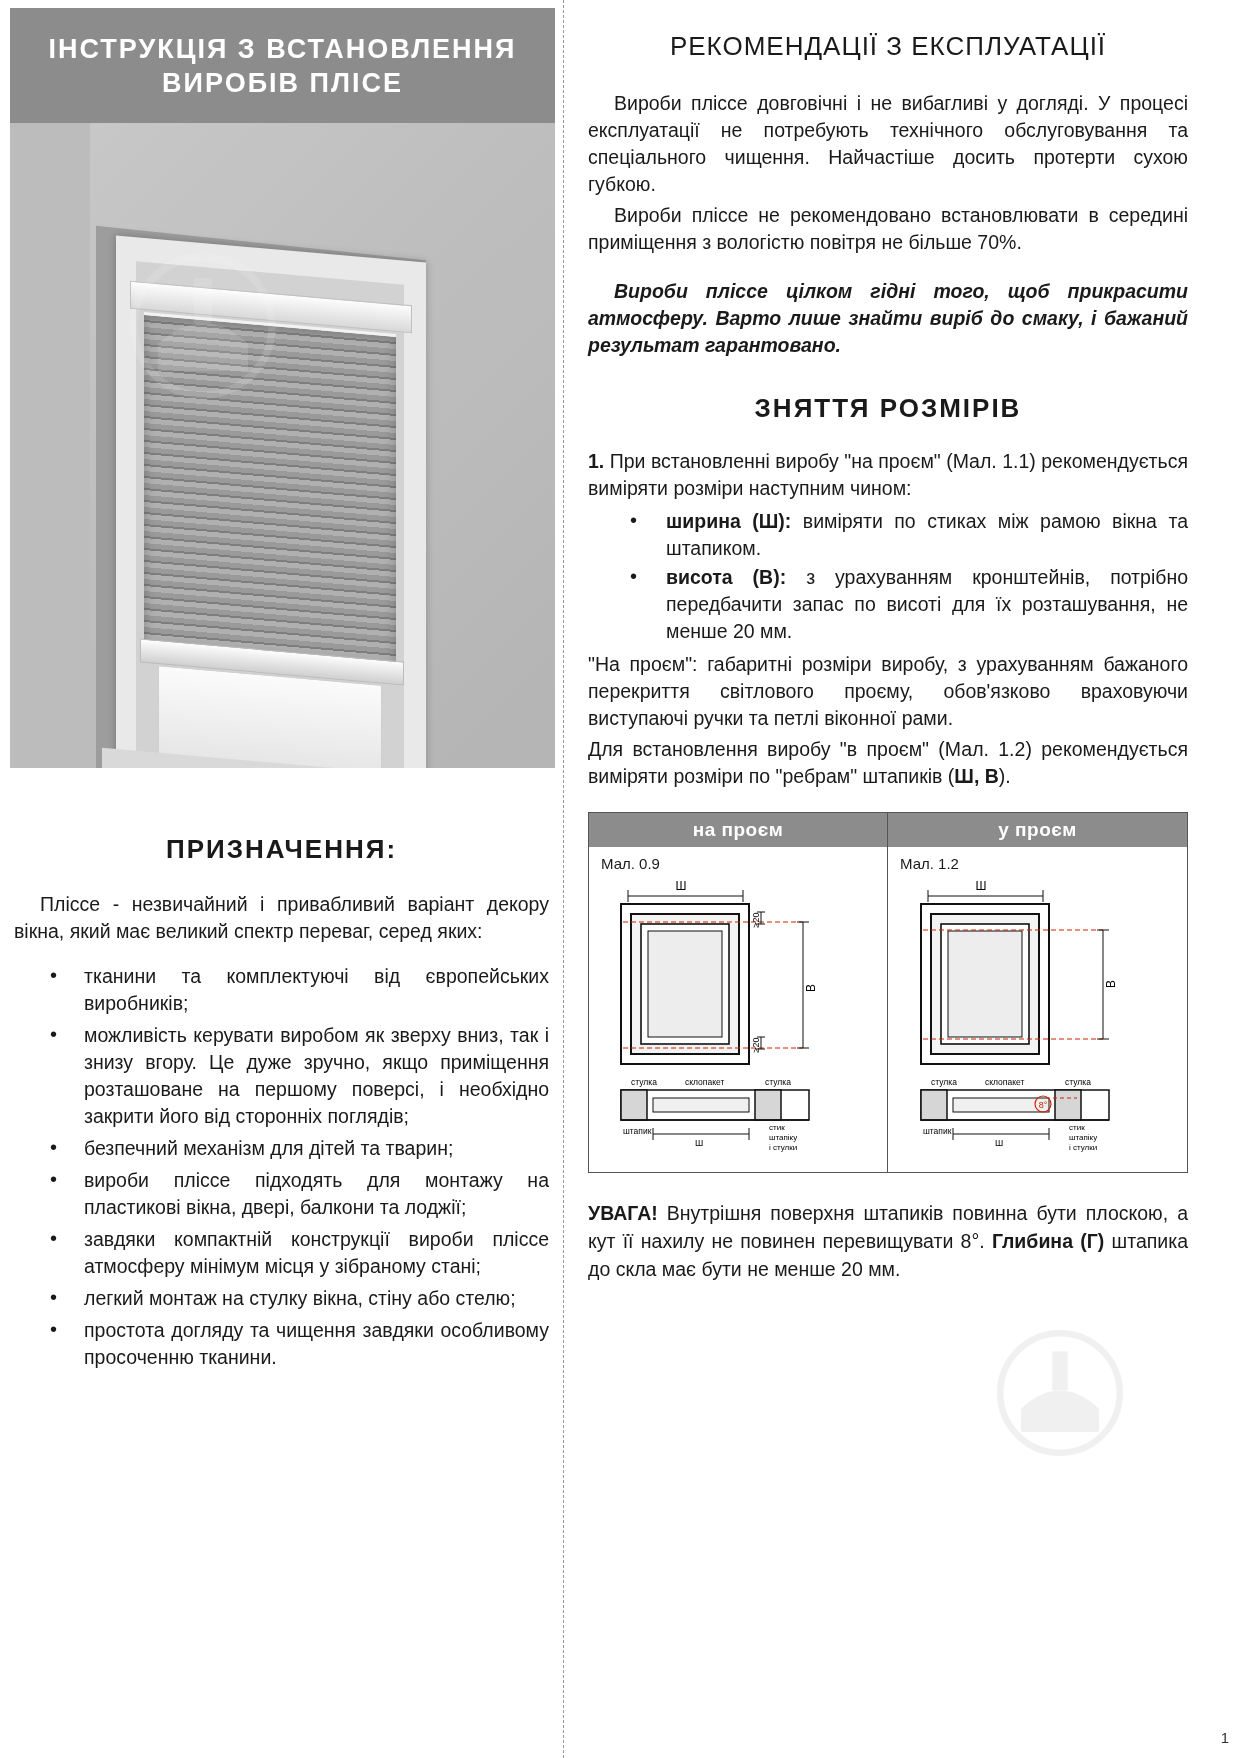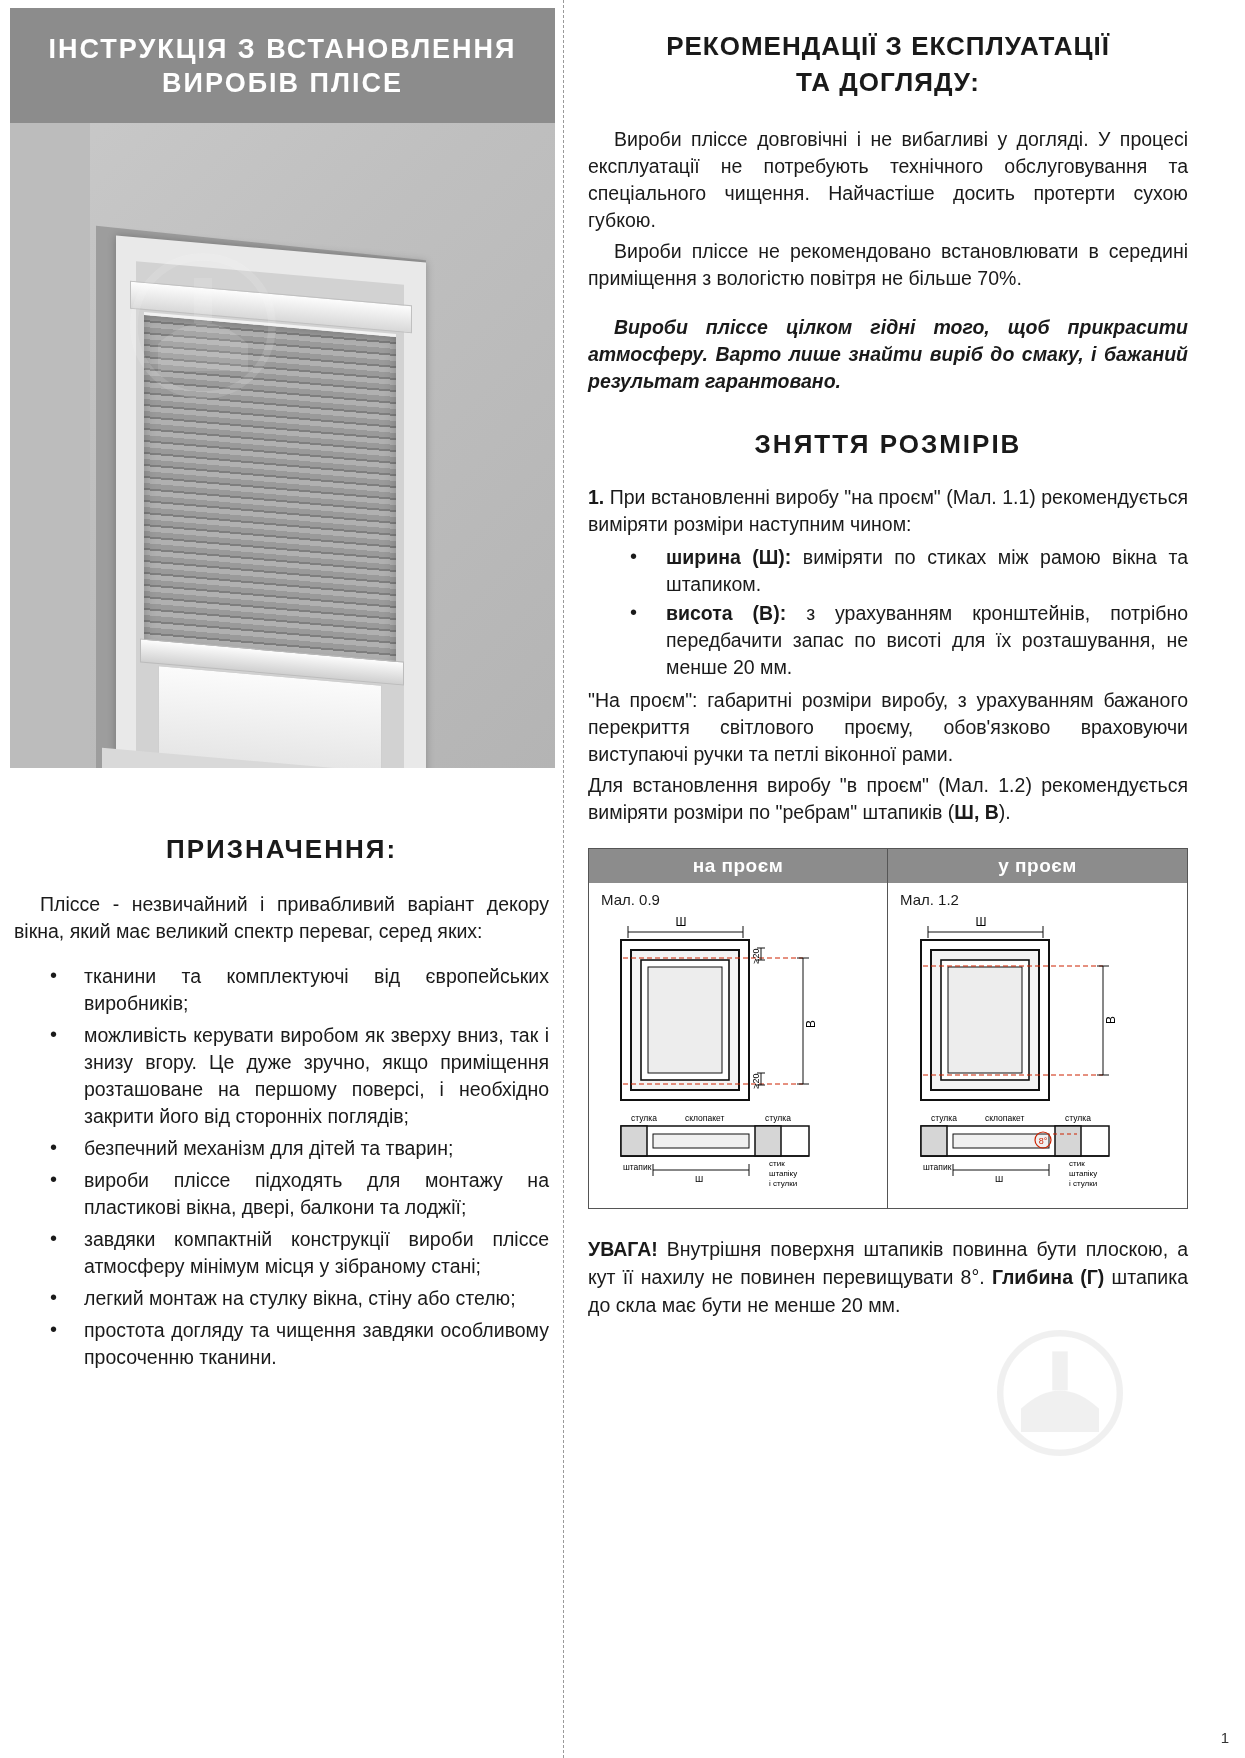--- a/index.html
+++ b/index.html
@@ -182,21 +182,21 @@
   
   .right-col {
     position: absolute;
     left: 588px;
     top: 28px;
     width: 600px;
   }
   .right-title {
     text-align: center;
     font-size: 26px;
-    font-weight: bold;
+    font-weight: normal;
     letter-spacing: 1px;
     line-height: 36px;
     margin: 0 0 26px 0;
   }
   .r-para {
     font-size: 19.5px;
     line-height: 27px;
     text-align: justify;
     margin: 0 0 4px 0;
     text-indent: 26px;
@@ -341,21 +341,20 @@
         <li>завдяки компактній конструкції вироби пліссе атмосферу мінімум місця у зібраному стані;</li>
         <li>легкий монтаж на стулку вікна, стіну або стелю;</li>
         <li>простота догляду та чищення завдяки особливому просоченню тканини.</li>
       </ul>
     </div>
   </div>
 
   <div class="right-col">
     <div class="right-title">
       <div>РЕКОМЕНДАЦІЇ З ЕКСПЛУАТАЦІЇ</div>
-      <div>ТА ДОГЛЯДУ:</div>
     </div>
 
     <p class="r-para">Вироби пліссе довговічні і не вибагливі у догляді. У процесі експлуатації не потребують технічного обслуговування та спеціального чищення. Найчастіше досить протерти сухою губкою.</p>
     <p class="r-para">Вироби пліссе не рекомендовано встановлювати в середині приміщення з вологістю повітря не більше 70%.</p>
     <p class="r-para italic">Вироби пліссе цілком гідні того, щоб прикрасити атмосферу. Варто лише знайти виріб до смаку, і бажаний результат гарантовано.</p>
 
     <div class="right-sub">ЗНЯТТЯ РОЗМІРІВ</div>
 
     <p class="r-para" style="text-indent:0">
       <b>1.</b><span> При встановленні виробу "на проєм" (Мал. 1.1) рекомендується виміряти розміри наступним чином:</span>

